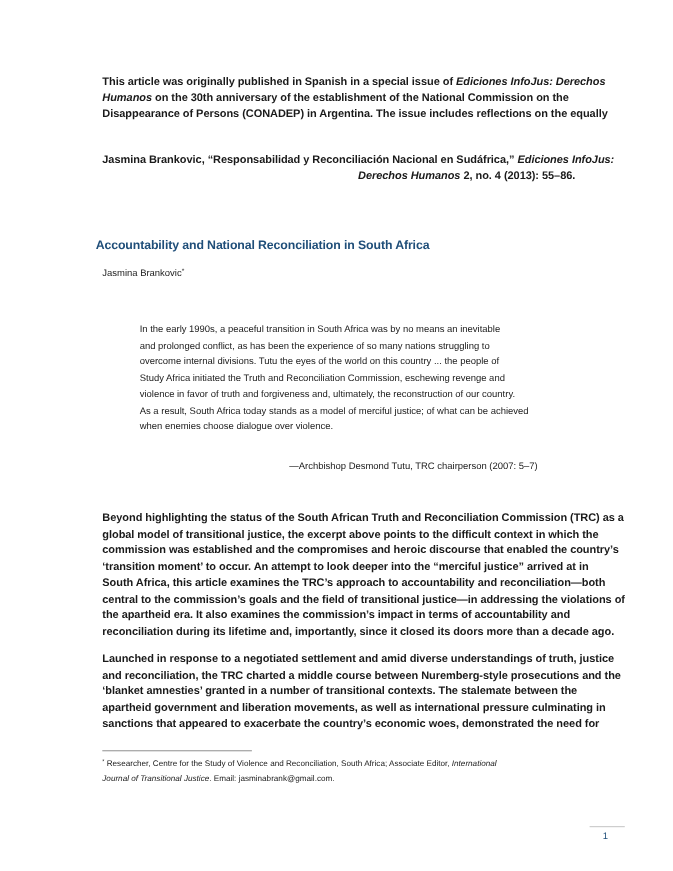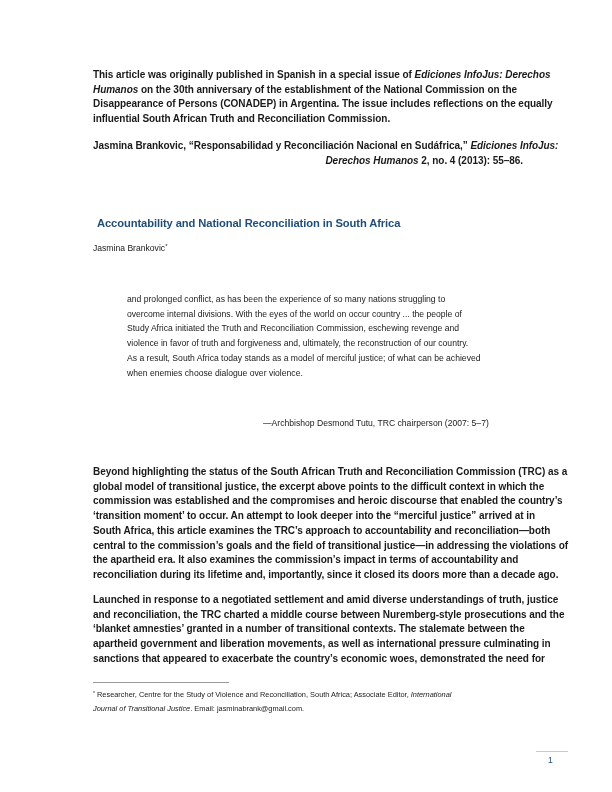--- a/index.html
+++ b/index.html
@@ -4,21 +4,21 @@
   <style>
     html, body { margin: 0; padding: 0; background: #ffffff; }
     body { width: 612px; height: 792px; position: relative; overflow: hidden;
            font-family: "Liberation Sans", sans-serif; color: #1a1a1a; }
     .page { position: absolute; left: 0; top: 0; width: 612px; height: 792px; background: #fff; }
     .block { position: absolute; left: 93px; width: 430px; font-size: 10px; line-height: 14.7px; letter-spacing: -0.05px; font-weight: bold; }
     .line { display: block; white-space: nowrap; }
     i { font-style: italic; }
     .intro { top: 68px; }
     .citation { top: 139px; text-align: right; }
-    .heading { position: absolute; left: 97px; top: 217px; font-size: 11.2px; font-weight: bold; color: #1f4e79; white-space: nowrap; letter-spacing: -0.1px; }
+    .heading { position: absolute; left: 87px; top: 217px; font-size: 11.2px; font-weight: bold; color: #1f4e79; white-space: nowrap; letter-spacing: -0.1px; }
     .author { position: absolute; left: 93px; top: 243px; font-size: 8.6px; white-space: nowrap; }
     .author sup { font-size: 6px; vertical-align: 3px; }
     .quote { position: absolute; left: 127px; top: 292px; font-size: 8.6px; line-height: 14.7px; }
     .attribution { position: absolute; left: 263px; top: 418px; font-size: 8.6px; white-space: nowrap; }
     .para1 { top: 465px; }
     .para2 { top: 593px; }
     .fn-rule { position: absolute; left: 93px; top: 682px; width: 136px; height: 1px; background: #9a9a9a; }
     .footnote { position: absolute; left: 93px; top: 686px; font-size: 7.4px; line-height: 14.4px; }
     .footnote sup { font-size: 5px; vertical-align: 2px; }
     .pn-rule { position: absolute; left: 536px; top: 751px; width: 32px; height: 1px; background: #c9c9c9; }
@@ -26,35 +26,35 @@
   </style>
 </head>
 <body>
 
 <div class="page">
 
   <div class="block intro">
     <span class="line"><span>This article was originally published in Spanish in a special issue of </span><i>Ediciones InfoJus: Derechos</i></span>
     <span class="line"><i>Humanos</i><span> on the 30th anniversary of the establishment of the National Commission on the</span></span>
     <span class="line">Disappearance of Persons (CONADEP) in Argentina. The issue includes reflections on the equally</span>
-    <span class="line">influential South African Truth and Reconciliation Commission.</span>
   </div>
 
   <div class="block citation">
     <span class="line"><span>Jasmina Brankovic, “Responsabilidad y Reconciliación Nacional en Sudáfrica,” </span><i>Ediciones InfoJus:</i></span>
     <span class="line"><i>Derechos Humanos</i><span> 2, no. 4 (2013): 55–86.</span></span>
   </div>
 
   <div class="heading" style="color: rgb(31, 78, 121);">Accountability and National Reconciliation in South Africa</div>
 
   <div class="author"><span>Jasmina Brankovic</span><sup>*</sup></div>
 
   <div class="quote">
+    <span class="line">In the early 1990s, a peaceful transition in South Africa was by no means an inevitable</span>
     <span class="line">and prolonged conflict, as has been the experience of so many nations struggling to</span>
-    <span class="line">overcome internal divisions. With the eyes of the world on occur country ... the people of</span>
+    <span class="line">overcome internal divisions. Tutu the eyes of the world on this country ... the people of</span>
     <span class="line">Study Africa initiated the Truth and Reconciliation Commission, eschewing revenge and</span>
     <span class="line">violence in favor of truth and forgiveness and, ultimately, the reconstruction of our country.</span>
     <span class="line">As a result, South Africa today stands as a model of merciful justice; of what can be achieved</span>
     <span class="line">when enemies choose dialogue over violence.</span>
   </div>
 
   <div class="attribution">—Archbishop Desmond Tutu, TRC chairperson (2007: 5–7)</div>
 
   <div class="block para2">
     <span class="line">Launched in response to a negotiated settlement and amid diverse understandings of truth, justice</span>

